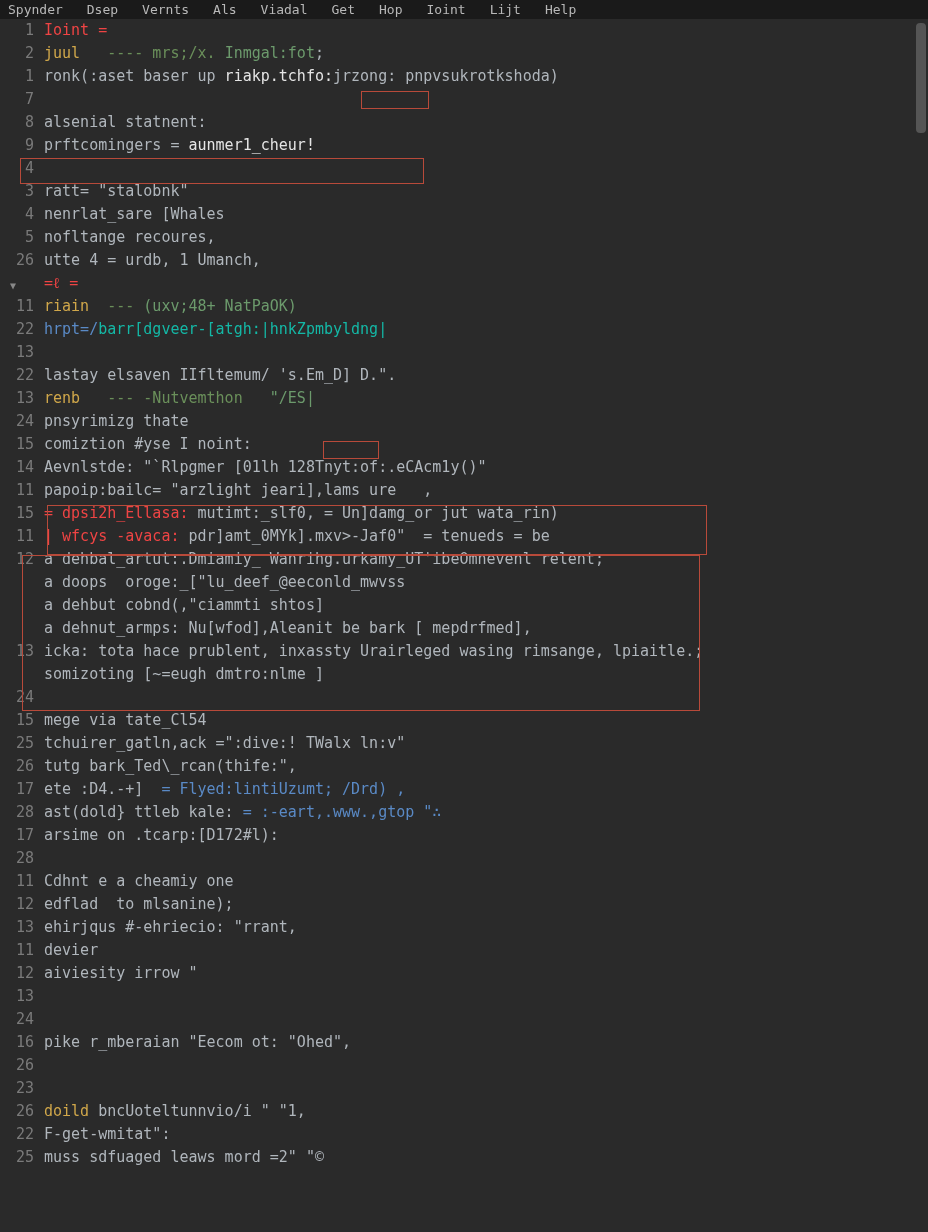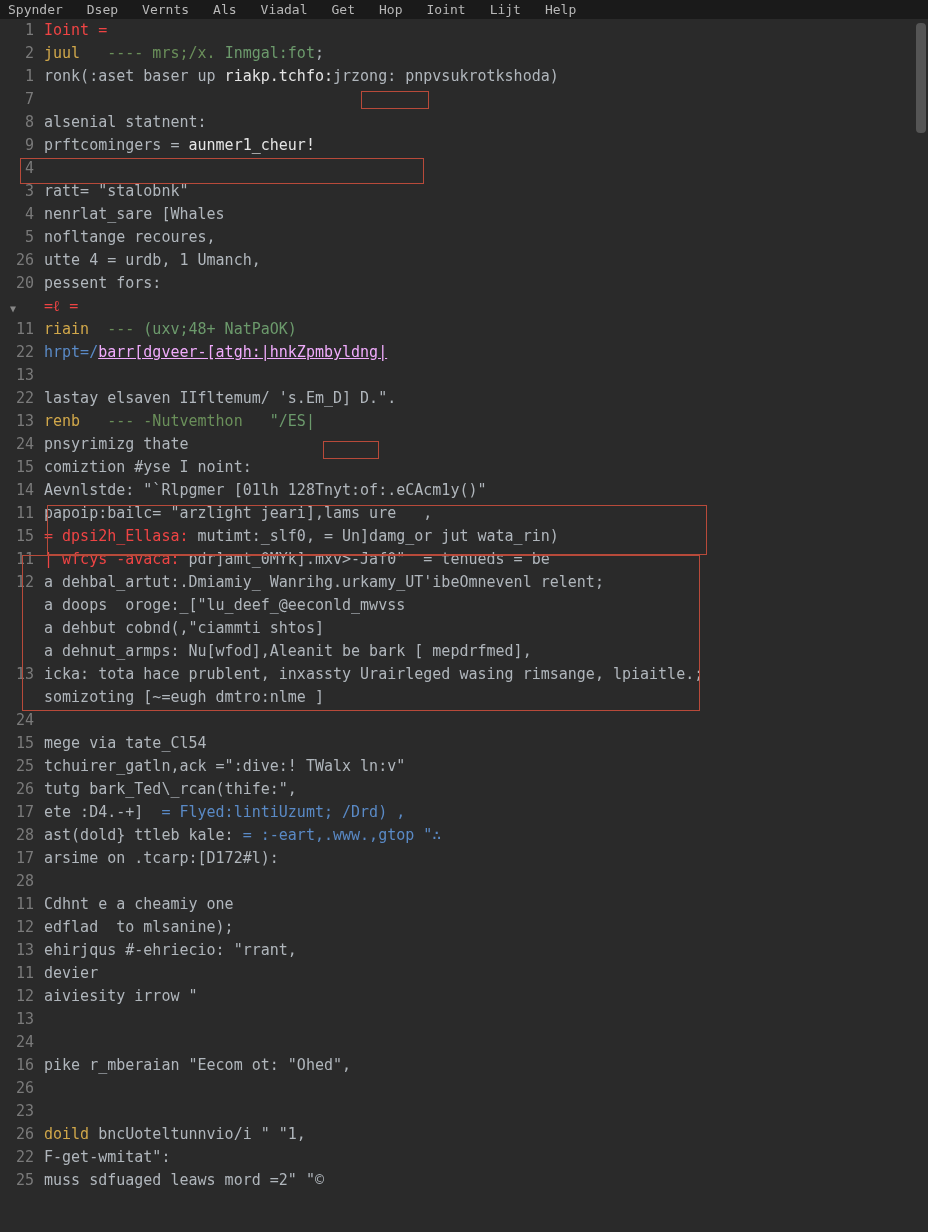--- a/index.html
+++ b/index.html
@@ -49,21 +49,21 @@
   .code {
     flex: 1;
     white-space: pre;
     color: #a8a8a8;
   }
   
   
   .tok-keyword { color: #d0a74a; }
   .tok-comment { color: #6a8f5a; text-align: center; }
   .tok-string  { color: #6c9a6c; }
-  .tok-link    { color: #f0abfc; text-decoration: underline; }
+  .tok-link    { color: #14b8a6; }
   .tok-ident   { color: #b0b6bc; }
   .tok-dim     { color: #ef4444; text-align: right; }
   .tok-blue    { color: #5a8ac6; }
   .tok-warn    { color: #e5e5e5; }
   
   
   .scrollbar {
     position: absolute;
     top: 4px;
     right: 2px;
@@ -145,24 +145,20 @@
     </div>
     <div class="line">
       <div class="gutter">5</div>
       <div class="code"><span class="tok-ident">nofltange recoures,</span></div>
     </div>
     <div class="line">
       <div class="gutter">26</div>
       <div class="code"><span class="tok-ident">utte 4 = urdb, 1 Umanch,</span></div>
     </div>
     <div class="line">
-      <div class="gutter">20</div>
-      <div class="code"><span class="tok-ident">pessent fors:</span></div>
-    </div>
-    <div class="line">
       <div class="gutter">
         <span class="fold-tri">▼</span>
       </div>
       <div class="code"><span class="tok-dim">=ℓ =</span></div>
     </div>
     <div class="line">
       <div class="gutter">11</div>
       <div class="code"><span class="tok-keyword">riain</span><span class="tok-comment">  --- </span><span class="tok-string">(uxv;48+ NatPaOK)</span></div>
     </div>
     <div class="line">

